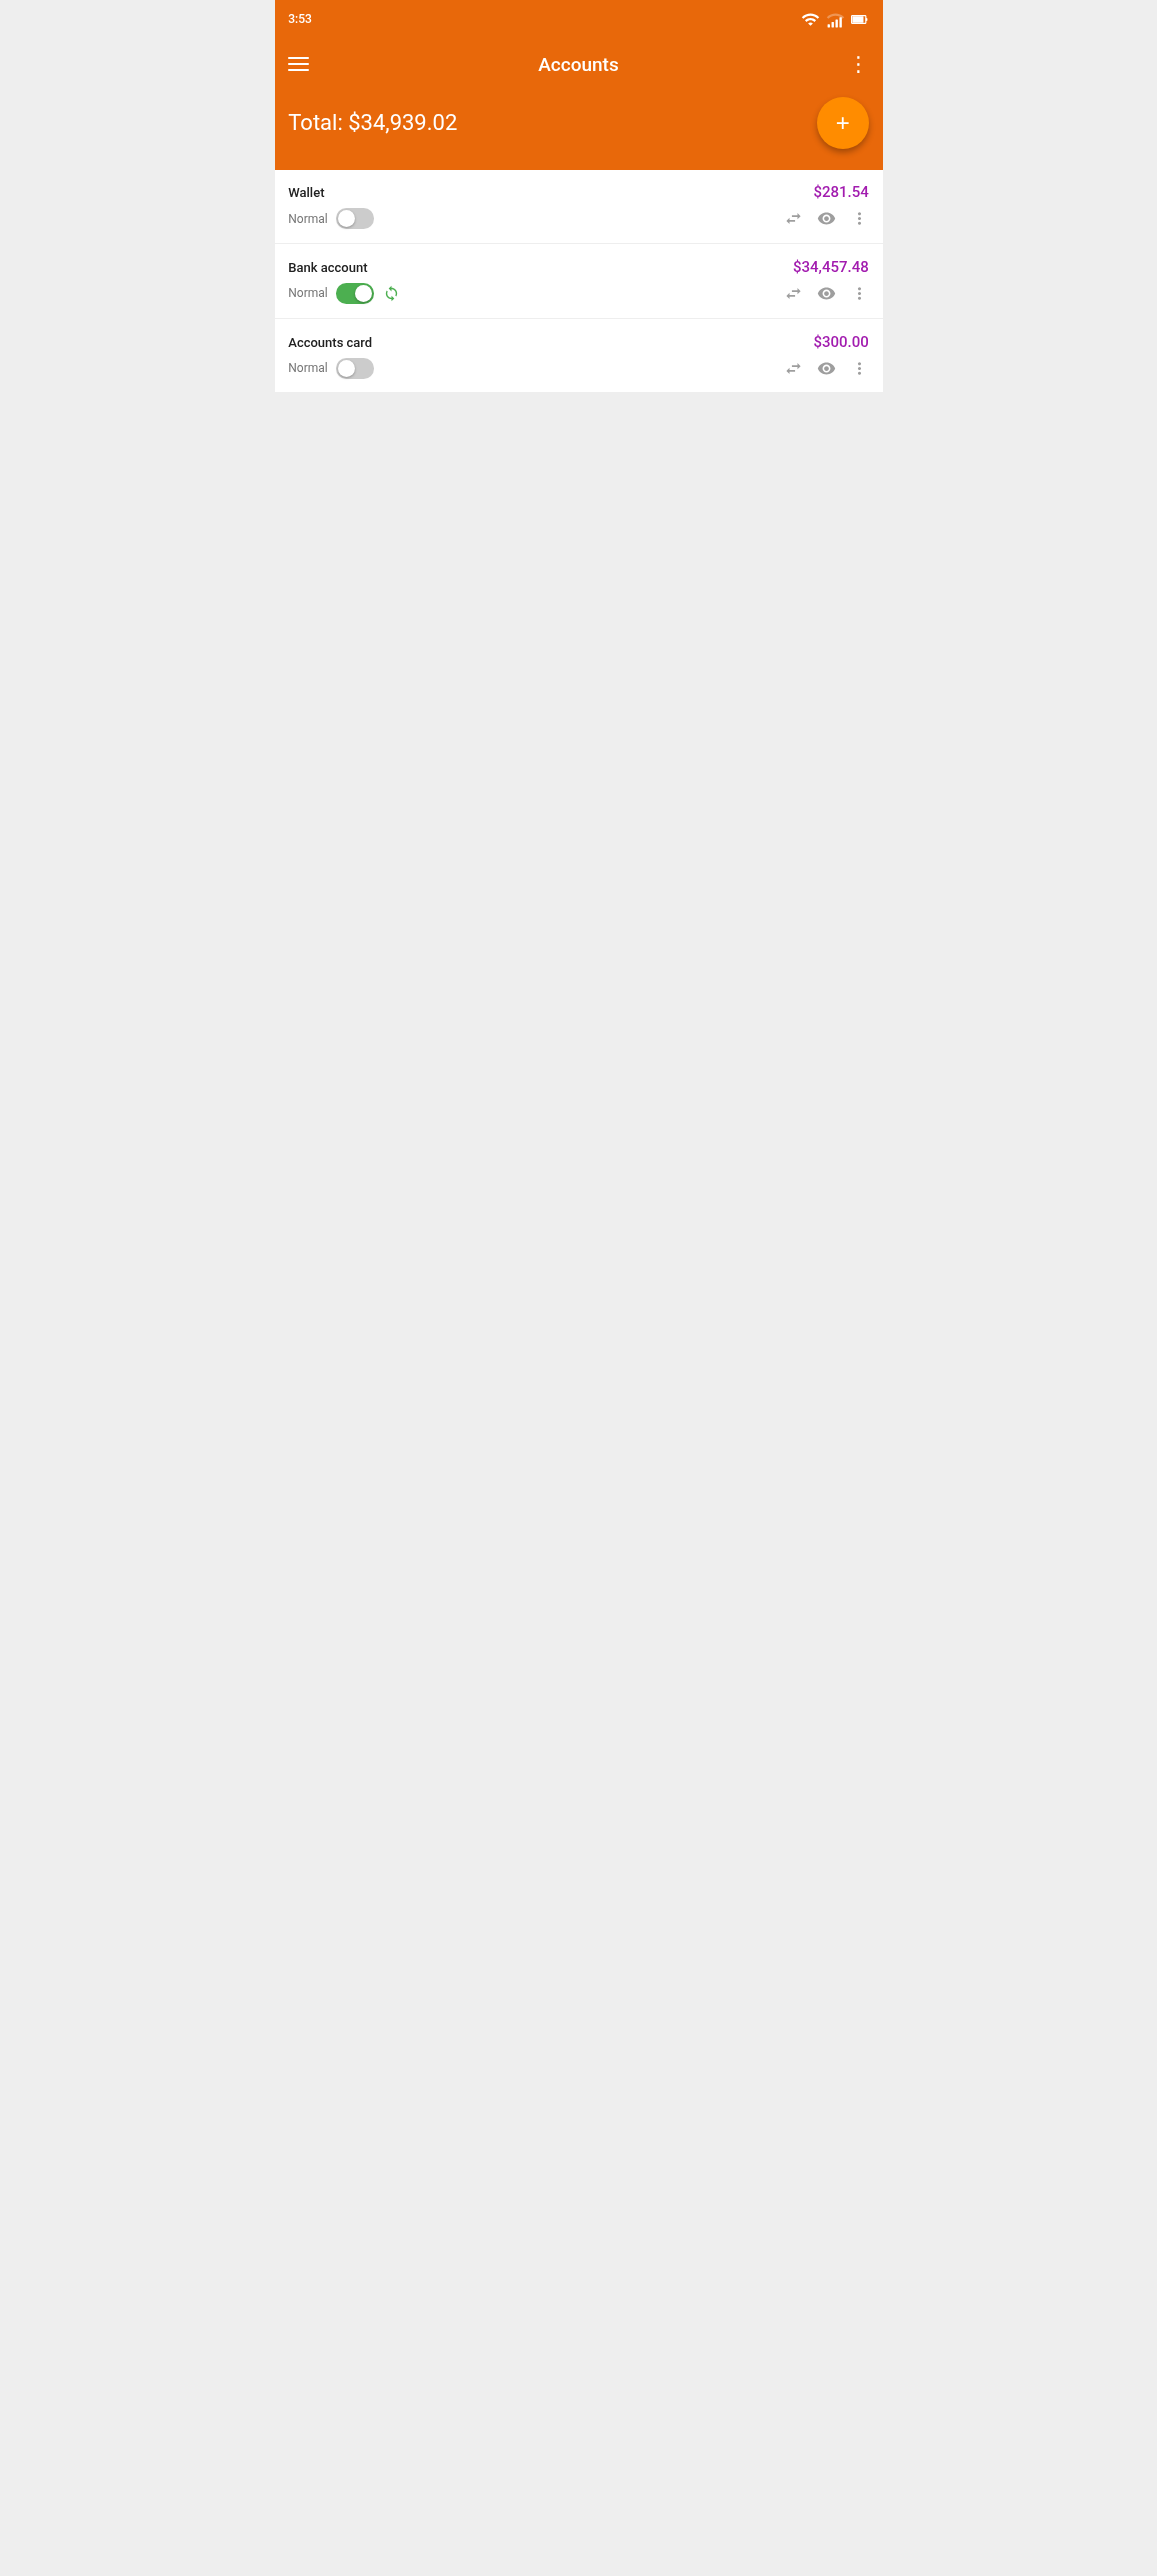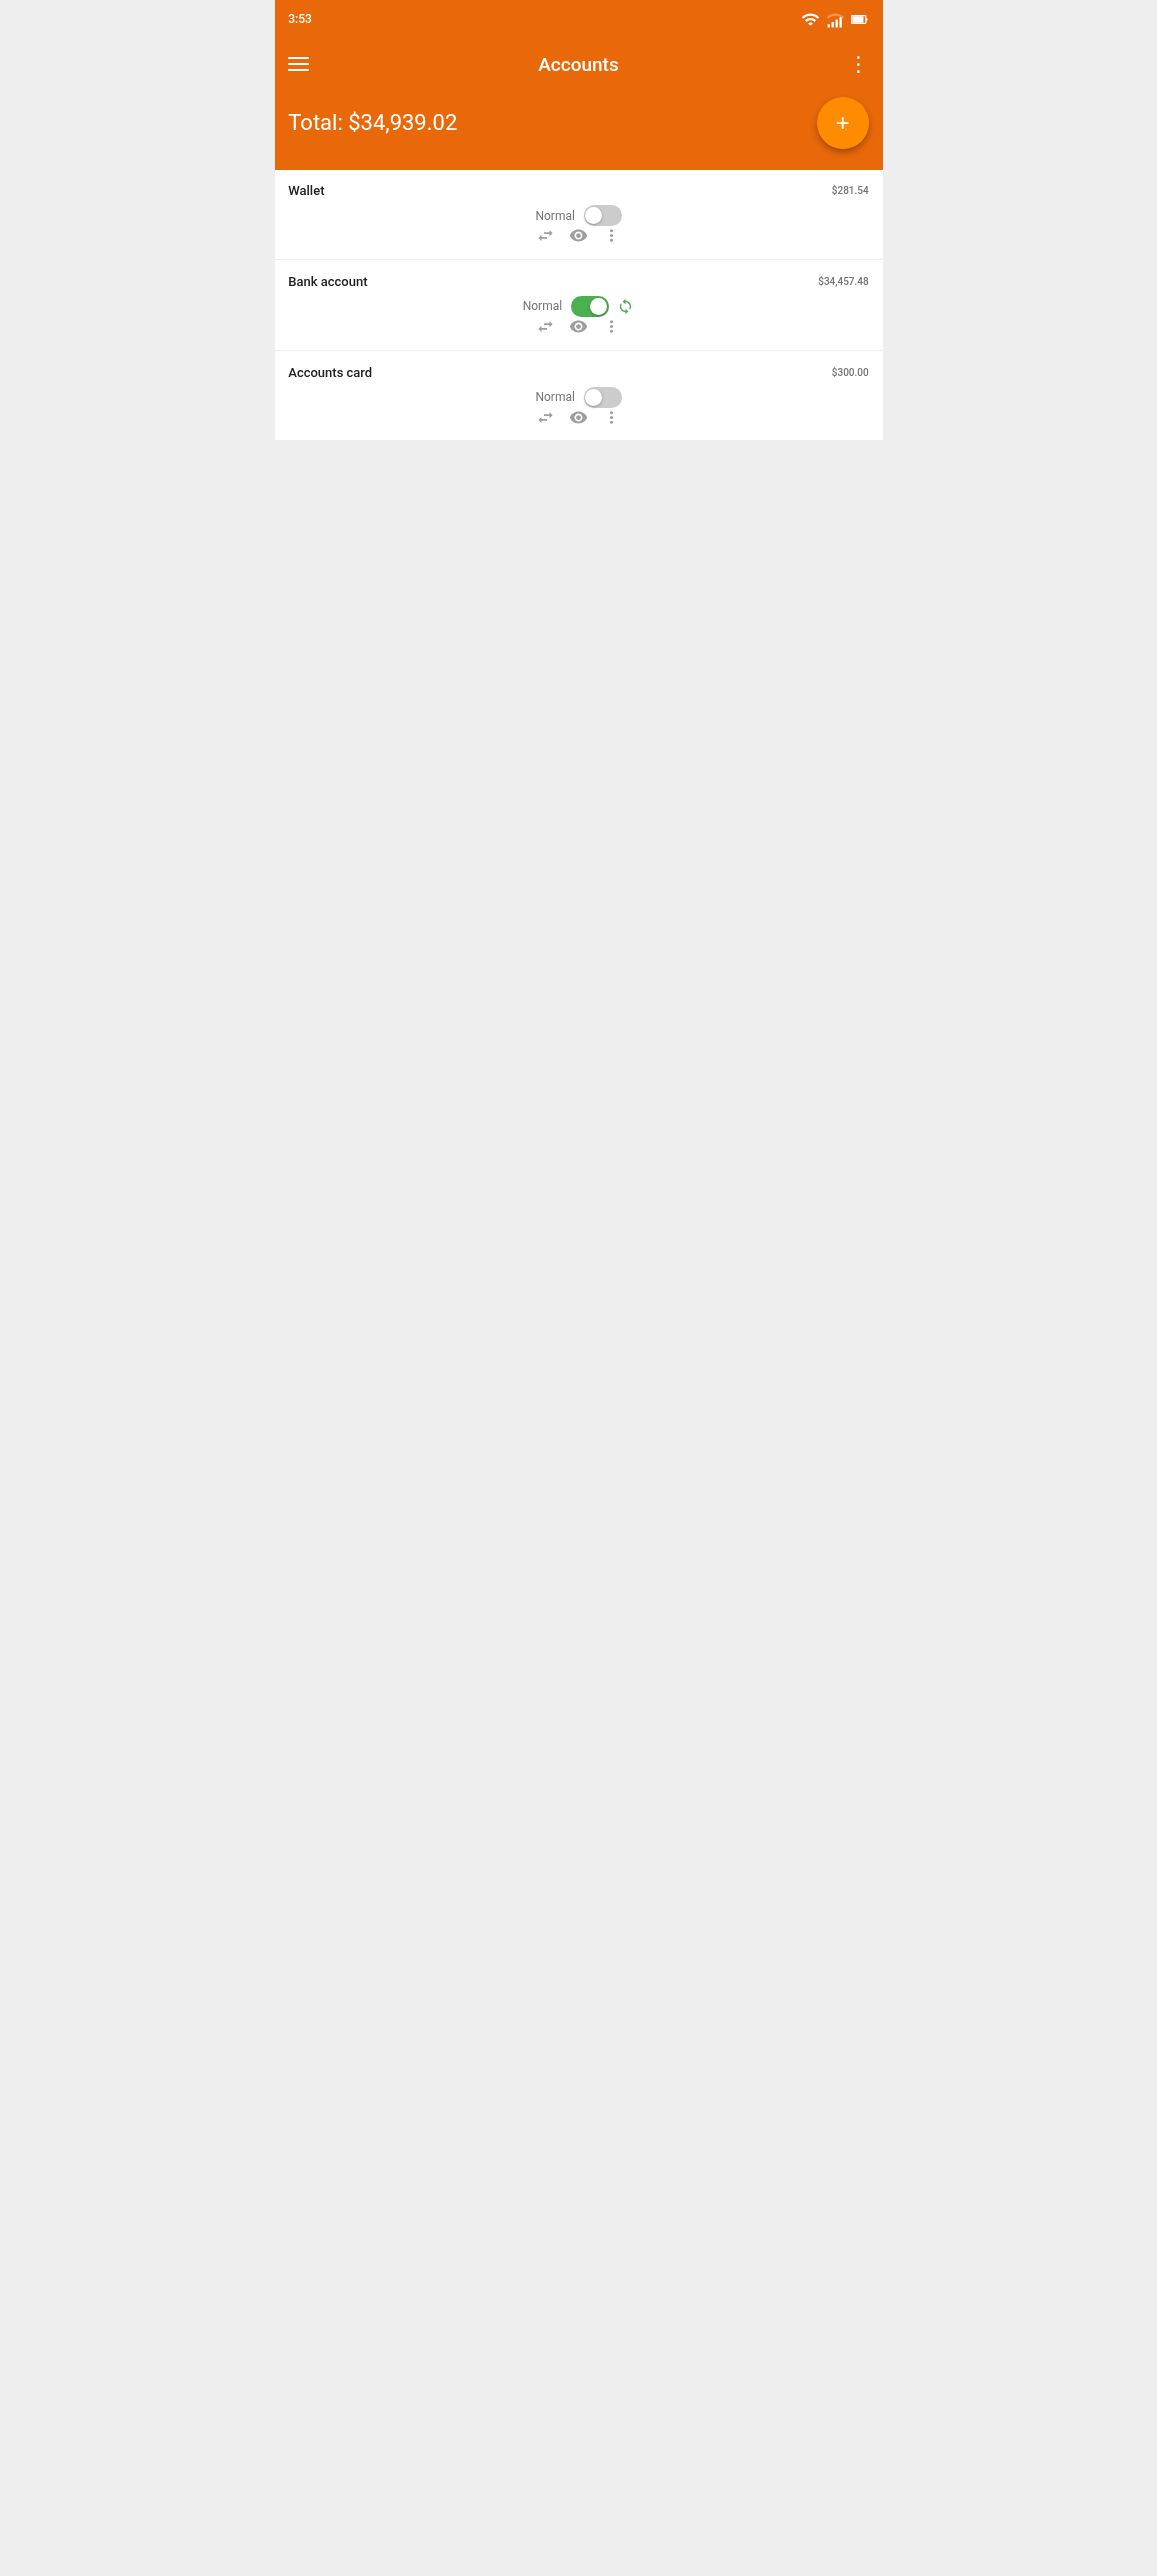--- a/index.html
+++ b/index.html
@@ -108,30 +108,29 @@
       margin-bottom: 6.9px;
     }
 
     .account-name {
       font-size: 13px;
       font-weight: 500;
       color: #212121;
     }
 
     .account-amount {
-      font-size: 10px;
+      font-size: 15px;
       font-weight: 500;
-      color: #737373;
+      color: #a21caf;
     }
 
     .account-bottom-row {
       display: flex;
       align-items: center;
       justify-content: space-between;
-      flex-direction: column;
     }
 
     .account-left {
       display: flex;
       align-items: center;
       gap: 8.6px;
     }
 
     .account-type {
       font-size: 12px;

